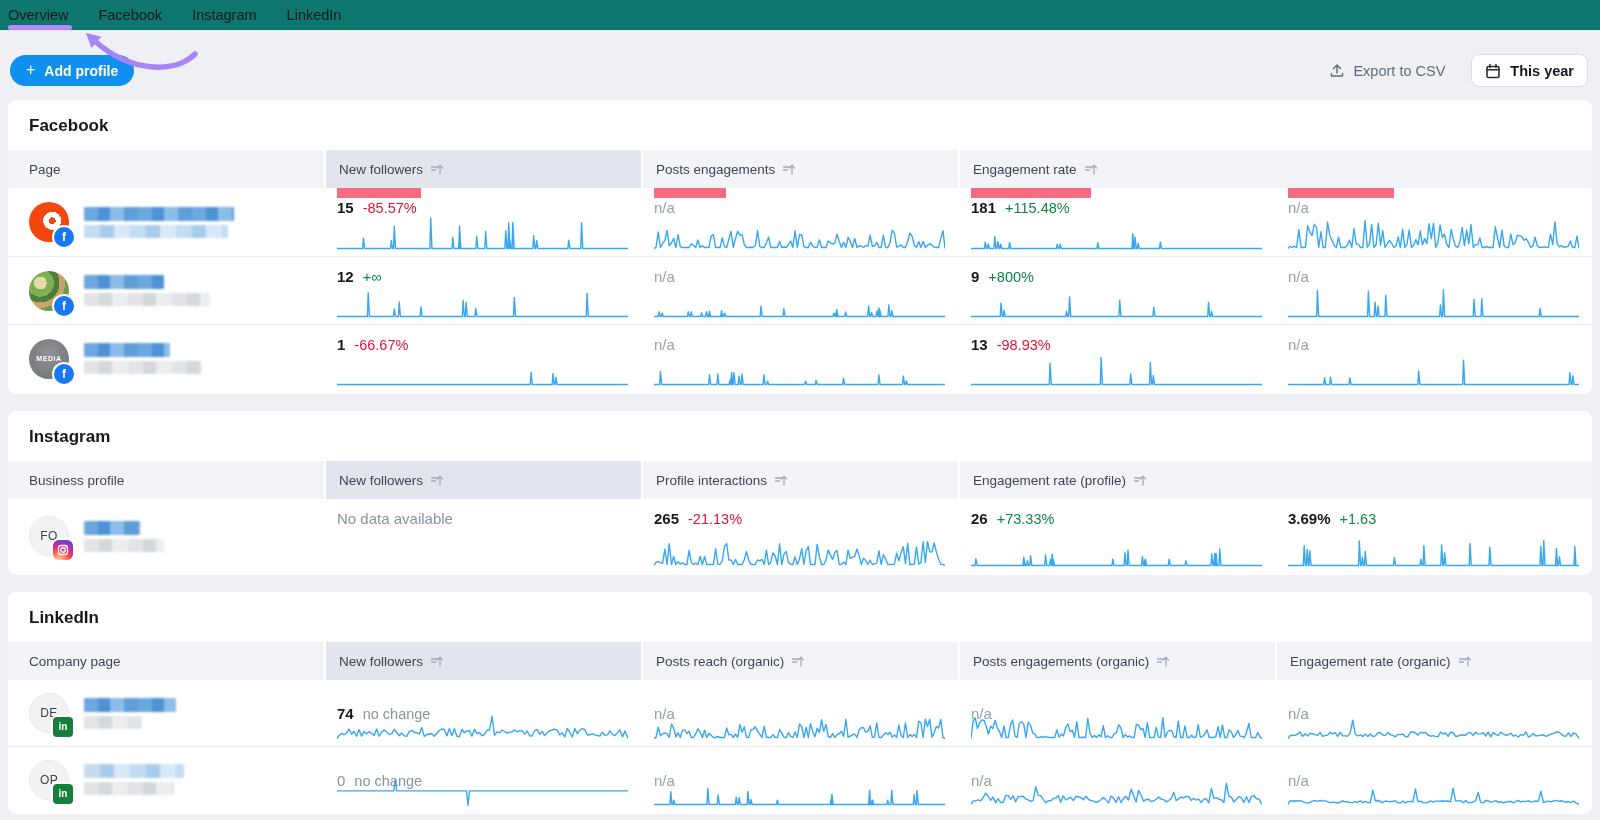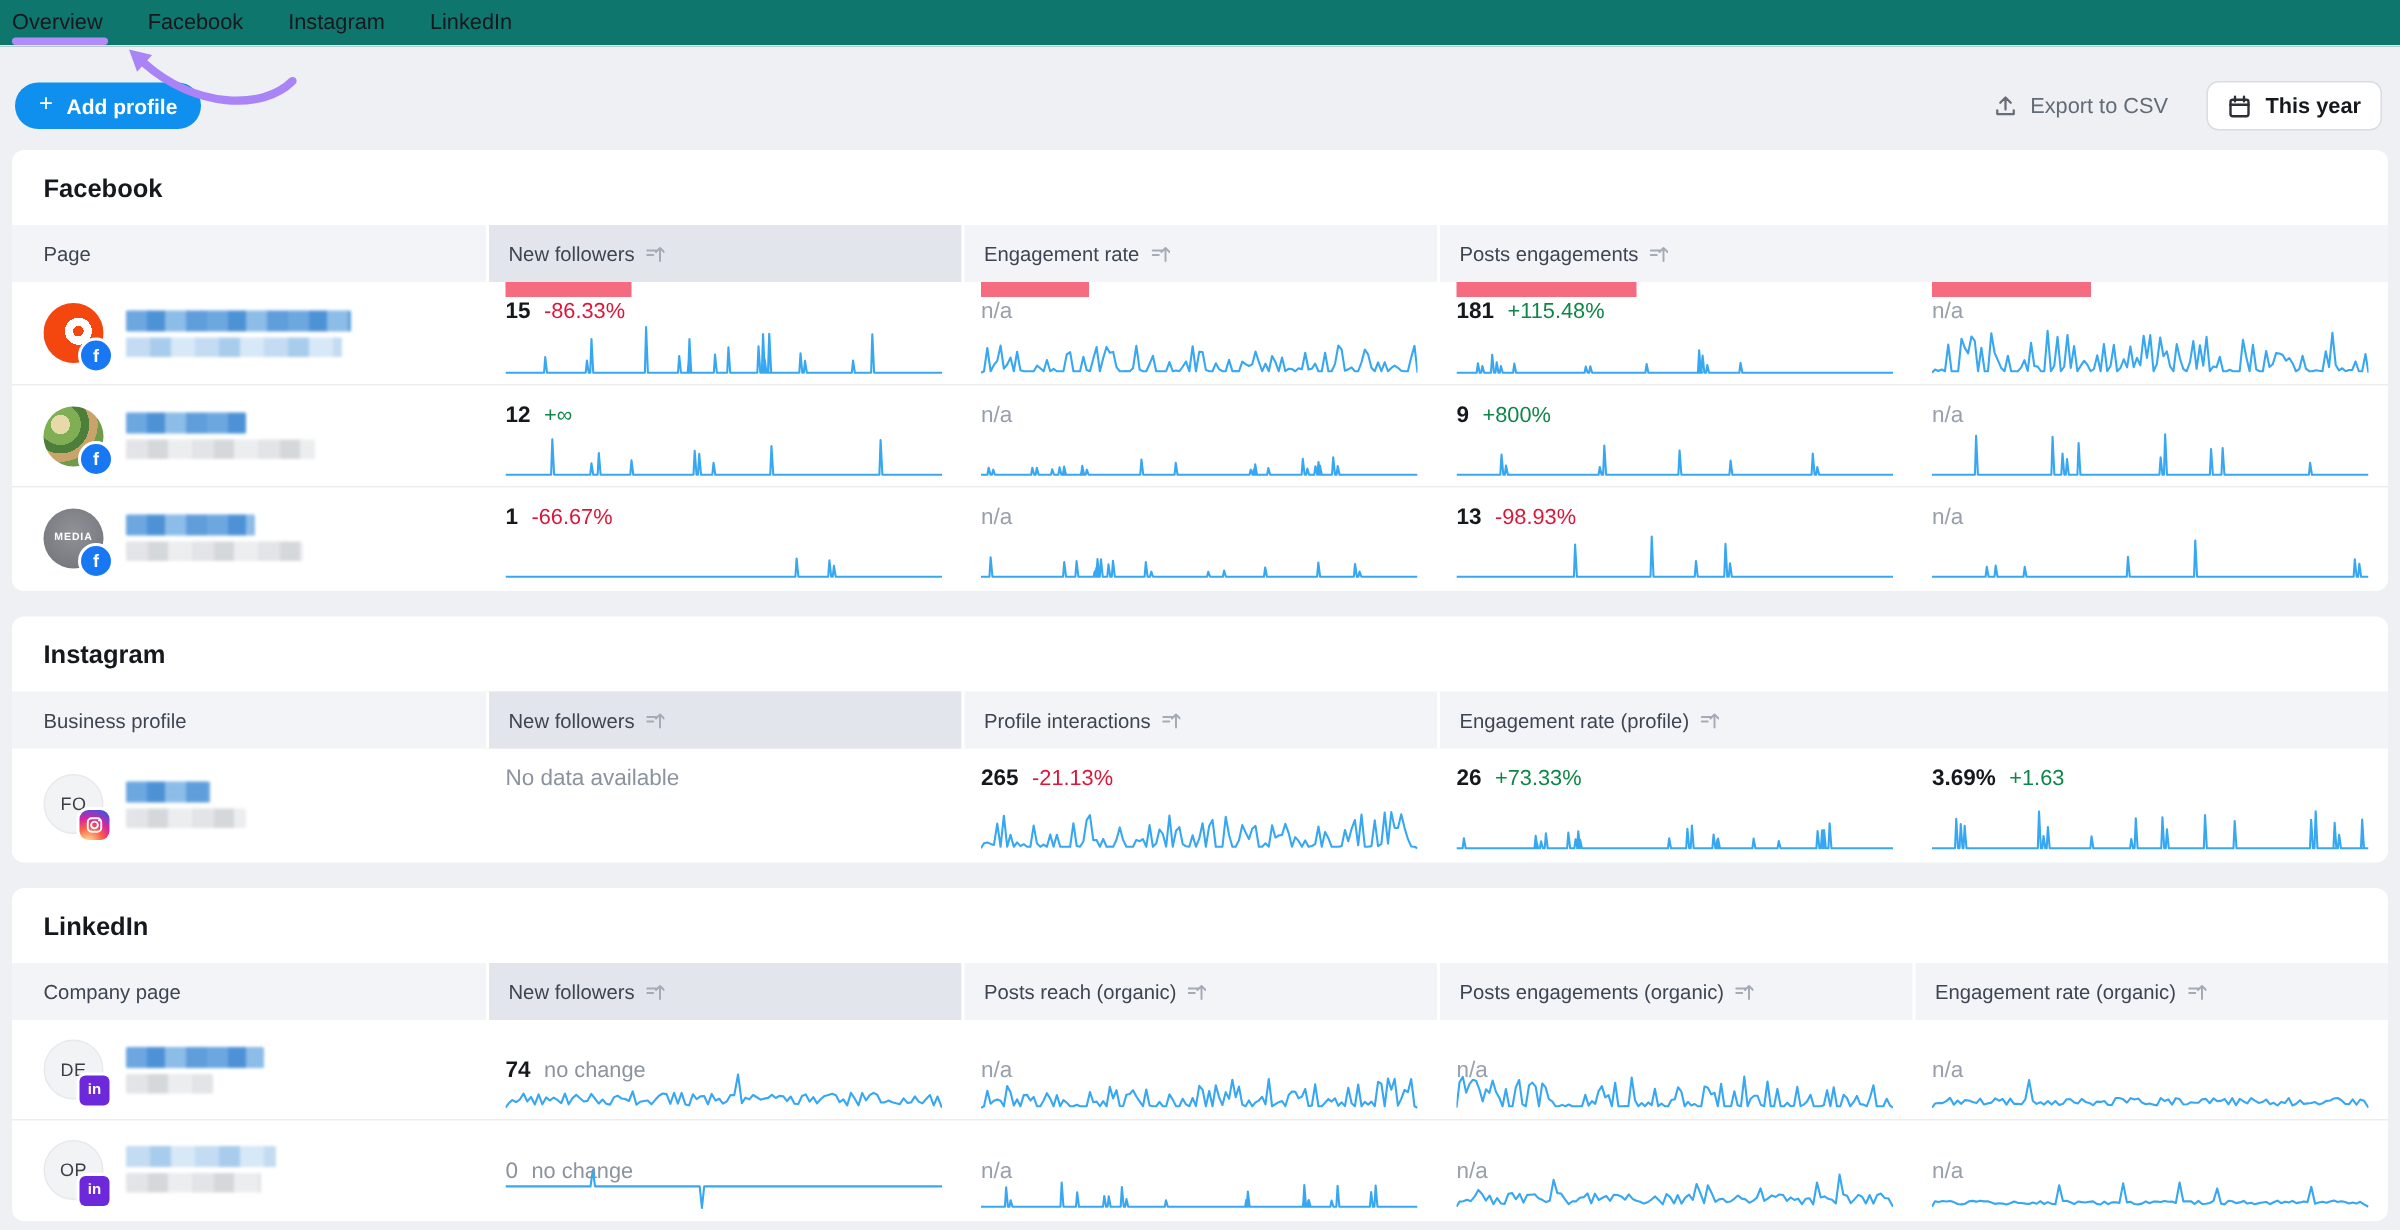--- a/index.html
+++ b/index.html
@@ -49,21 +49,21 @@
   .avatar.art{background:
       radial-gradient(circle at 28% 30%, #e8d9a8 0 16%, #7fae54 16% 34%, #4e7f3a 34% 48%, #caa36a 48% 62%, #6f9b4b 62% 78%, #8a6d4a 78%)}
   .avatar.media{background:radial-gradient(circle at 50% 40%, #909298, #6e7176)}
   .avatar.initials{background:#f2f3f5;border:1px solid #e7e9ec}
   .av-text{font-size:12px;color:#3a3f47;letter-spacing:.3px}
   .avatar.media .av-text{font-size:7px;font-weight:bold;color:#fff;letter-spacing:.6px}
   .badge{position:absolute;right:-5px;bottom:-5px;width:20px;height:20px;display:flex;align-items:center;
          justify-content:center;color:#fff;box-shadow:0 0 0 2px #fff}
   .badge.facebook{background:#1877f2;border-radius:50%}
   .badge.instagram{border-radius:6px;background:radial-gradient(circle at 28% 110%, #fdf497 0%, #fd5949 40%, #d6249f 62%, #285AEB 95%)}
-  .badge.linkedin{background:#6d28d9;border-radius:4px}
+  .badge.linkedin{background:#15803d;border-radius:4px}
   .badge-letter{font-weight:bold;font-size:12px;line-height:1}
   .badge.linkedin .badge-letter{font-size:10px}
   .nameblur{display:block}
   .bl{display:block;height:14px;border-radius:1px;filter:blur(1.1px)}
   .bl + .bl{margin-top:4px;height:13px}
   .bl.blue{background:repeating-linear-gradient(90deg,#6ca7e0 0 14px,#4e92d6 14px 26px,#8cbce8 26px 40px,#5f9eda 40px 54px)}
   .bl.blue-light{background:repeating-linear-gradient(90deg,#c3dcf2 0 16px,#a8cdec 16px 30px,#d7e8f7 30px 46px)}
   .bl.gray{background:repeating-linear-gradient(90deg,#e2e4e7 0 15px,#d5d8db 15px 28px,#ecedef 28px 44px)}
 
   
@@ -127,47 +127,47 @@
         <div class="th entity">
           <span>Page</span>
         </div>
         <div class="th metric hl">
           <span>New followers</span>
           <svg width="13" height="13" viewBox="0 0 13 13" fill="none" stroke="#a4abb6" stroke-width="1.3" stroke-linecap="round" stroke-linejoin="round">
             <path d="M1.5 4 h6 M1.5 7 h4 M10 11 V2.5 M7.3 5 10 2.3 12.7 5"></path>
           </svg>
         </div>
         <div class="th metric">
+          <span>Posts engagements</span>
+          <svg width="13" height="13" viewBox="0 0 13 13" fill="none" stroke="#a4abb6" stroke-width="1.3" stroke-linecap="round" stroke-linejoin="round">
+            <path d="M1.5 4 h6 M1.5 7 h4 M10 11 V2.5 M7.3 5 10 2.3 12.7 5"></path>
+          </svg>
+        </div>
+        <div class="th metric">
           <span>Engagement rate</span>
-          <svg width="13" height="13" viewBox="0 0 13 13" fill="none" stroke="#a4abb6" stroke-width="1.3" stroke-linecap="round" stroke-linejoin="round">
-            <path d="M1.5 4 h6 M1.5 7 h4 M10 11 V2.5 M7.3 5 10 2.3 12.7 5"></path>
-          </svg>
-        </div>
-        <div class="th metric">
-          <span>Posts engagements</span>
           <svg width="13" height="13" viewBox="0 0 13 13" fill="none" stroke="#a4abb6" stroke-width="1.3" stroke-linecap="round" stroke-linejoin="round">
             <path d="M1.5 4 h6 M1.5 7 h4 M10 11 V2.5 M7.3 5 10 2.3 12.7 5"></path>
           </svg>
         </div>
       </div>
       <div class="row">
         <div class="cell-entity">
           <span class="avatar semrush">
             <span class="badge facebook">
               <span class="badge-letter">f</span>
             </span>
           </span>
           <span class="nameblur">
             <span class="bl blue" style="width: 150px;"></span>
             <span class="bl blue-light" style="width: 144px;"></span>
           </span>
         </div>
         <div class="cell-metric">
           <span class="pinkbar" style="width: 84px;"></span>
-          <div class="valline"><span class="val">15</span><span class="chg down">-86.33%</span></div>
+          <div class="valline"><span class="val">15</span><span class="chg down">-85.57%</span></div>
           <span class="spark">
             <svg viewBox="0 0 290 36" preserveAspectRatio="none">
               <path d="M0.0,34.5 L25.6,34.5 L26.4,24.1 L27.6,34.5 L53.3,34.5 L54.1,26.4 L55.3,34.5 L56.3,34.5 L57.1,12.1 L58.3,34.5 L92.6,34.5 L93.4,4.0 L94.6,34.5 L114.6,34.5 L115.4,23.3 L116.6,34.5 L121.0,34.5 L121.8,25.6 L123.0,34.5 L121.4,34.5 L122.2,12.0 L123.4,34.5 L138.4,34.5 L139.2,22.3 L140.4,34.5 L147.3,34.5 L148.1,17.5 L149.3,34.5 L167.3,34.5 L168.1,16.9 L169.3,34.5 L170.3,34.5 L171.1,8.7 L172.3,34.5 L171.4,34.5 L172.2,25.6 L173.4,34.5 L174.4,34.5 L175.2,8.5 L176.4,34.5 L174.5,34.5 L175.3,9.5 L176.5,34.5 L195.2,34.5 L196.0,21.6 L197.2,34.5 L198.2,34.5 L199.0,26.6 L200.2,34.5 L230.1,34.5 L230.9,26.3 L232.1,34.5 L242.9,34.5 L243.7,8.8 L244.9,34.5 L290.0,34.5" fill="none" stroke="#38a7f2" stroke-width="1.4" vector-effect="non-scaling-stroke" stroke-linejoin="round"></path>
             </svg>
           </span>
         </div>
         <div class="cell-metric">
           <span class="pinkbar" style="width: 72px;"></span>
           <div class="valline"><span class="na">n/a</span></div>
           <span class="spark">

